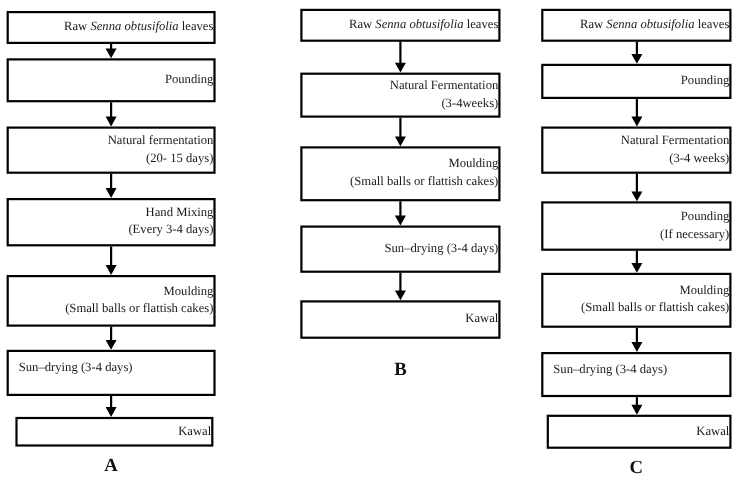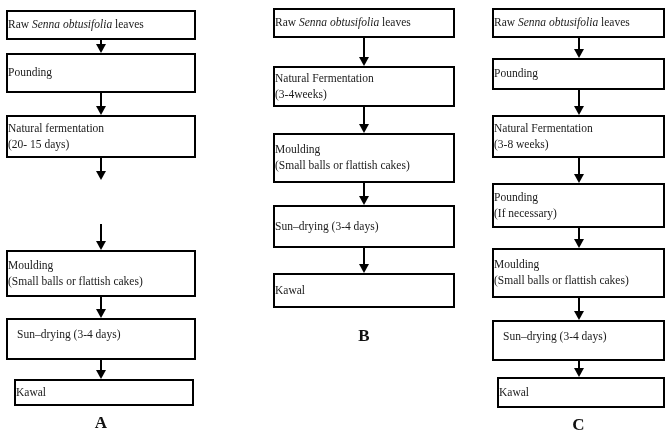--- a/index.html
+++ b/index.html
@@ -11,21 +11,21 @@
     position: relative;
     overflow: hidden;
   }
   .figure { position: absolute; inset: 0; }
   .col { position: absolute; top: 0; bottom: 0; }
   .box {
     position: absolute; left: 0; right: 0;
     border: 2px solid #000000;
     background: #ffffff;
     display: flex; flex-direction: column;
-    align-items: flex-start; justify-content: center;
+    align-items: flex-end; justify-content: center;
     text-align: center;
     font-size: 11.5px; line-height: 1.35;
     box-sizing: border-box;
   }
   .box.left-align {
     align-items: flex-start; text-align: left;
     padding-left: 9px; justify-content: flex-start; padding-top: 7px;
   }
   .arrow {
     position: absolute; left: 50%; transform: translateX(-50%);
@@ -74,20 +74,24 @@
 
     <div class="box" style="top:115px; height:43px;">
       <div>Natural fermentation</div>
       <div>(20- 15 days)</div>
     </div>
     <div class="arrow" style="top:158px; height:22px;">
         <span class="shaft"></span>
         <span class="head"></span>
       </div>
 
+    <div class="box" style="top:180px; height:44px;">
+      <div>Hand Mixing</div>
+      <div>(Every 3-4 days)</div>
+    </div>
     <div class="arrow" style="top:224px; height:26px;">
         <span class="shaft"></span>
         <span class="head"></span>
       </div>
 
     <div class="box" style="top:250px; height:47px;">
       <div>Moulding</div>
       <div>(Small balls or flattish cakes)</div>
     </div>
     <div class="arrow" style="top:297px; height:21px;">
@@ -164,21 +168,21 @@
     <div class="box" style="top:58px; height:32px;">
       <div>Pounding</div>
     </div>
     <div class="arrow" style="top:90px; height:25px;">
         <span class="shaft"></span>
         <span class="head"></span>
       </div>
 
     <div class="box" style="top:115px; height:43px;">
       <div>Natural Fermentation</div>
-      <div>(3-8 weeks)</div>
+      <div>(3-4 weeks)</div>
     </div>
     <div class="arrow" style="top:158px; height:25px;">
         <span class="shaft"></span>
         <span class="head"></span>
       </div>
 
     <div class="box" style="top:183px; height:45px;">
       <div>Pounding</div>
       <div>(If necessary)</div>
     </div>

